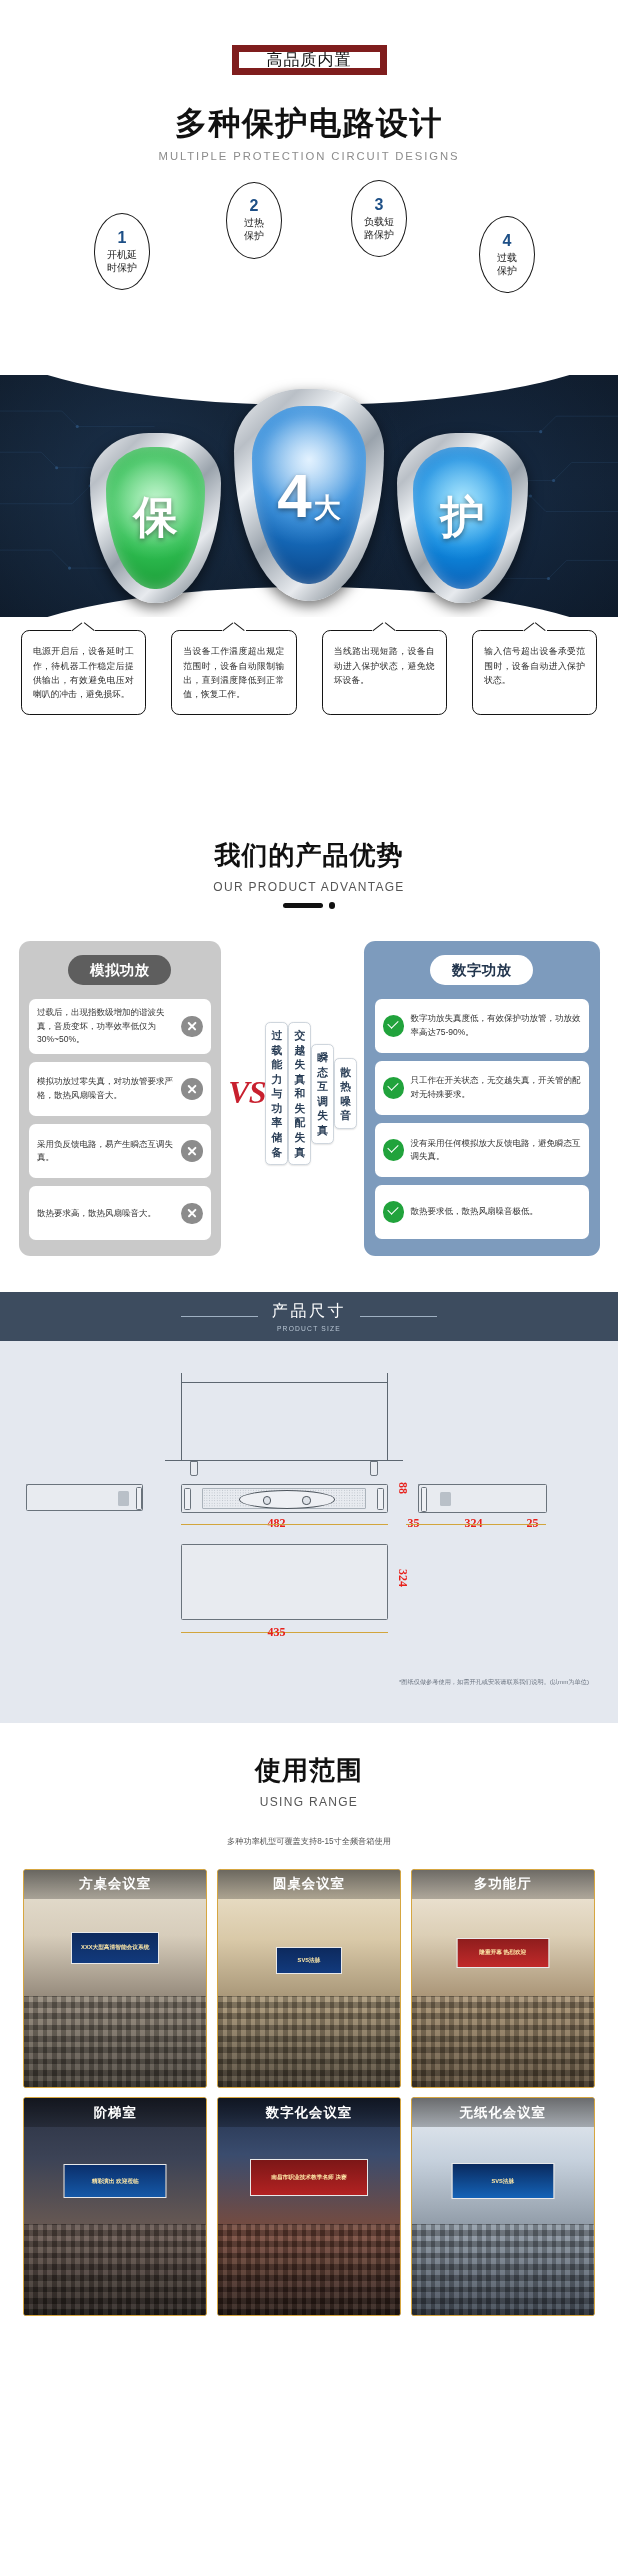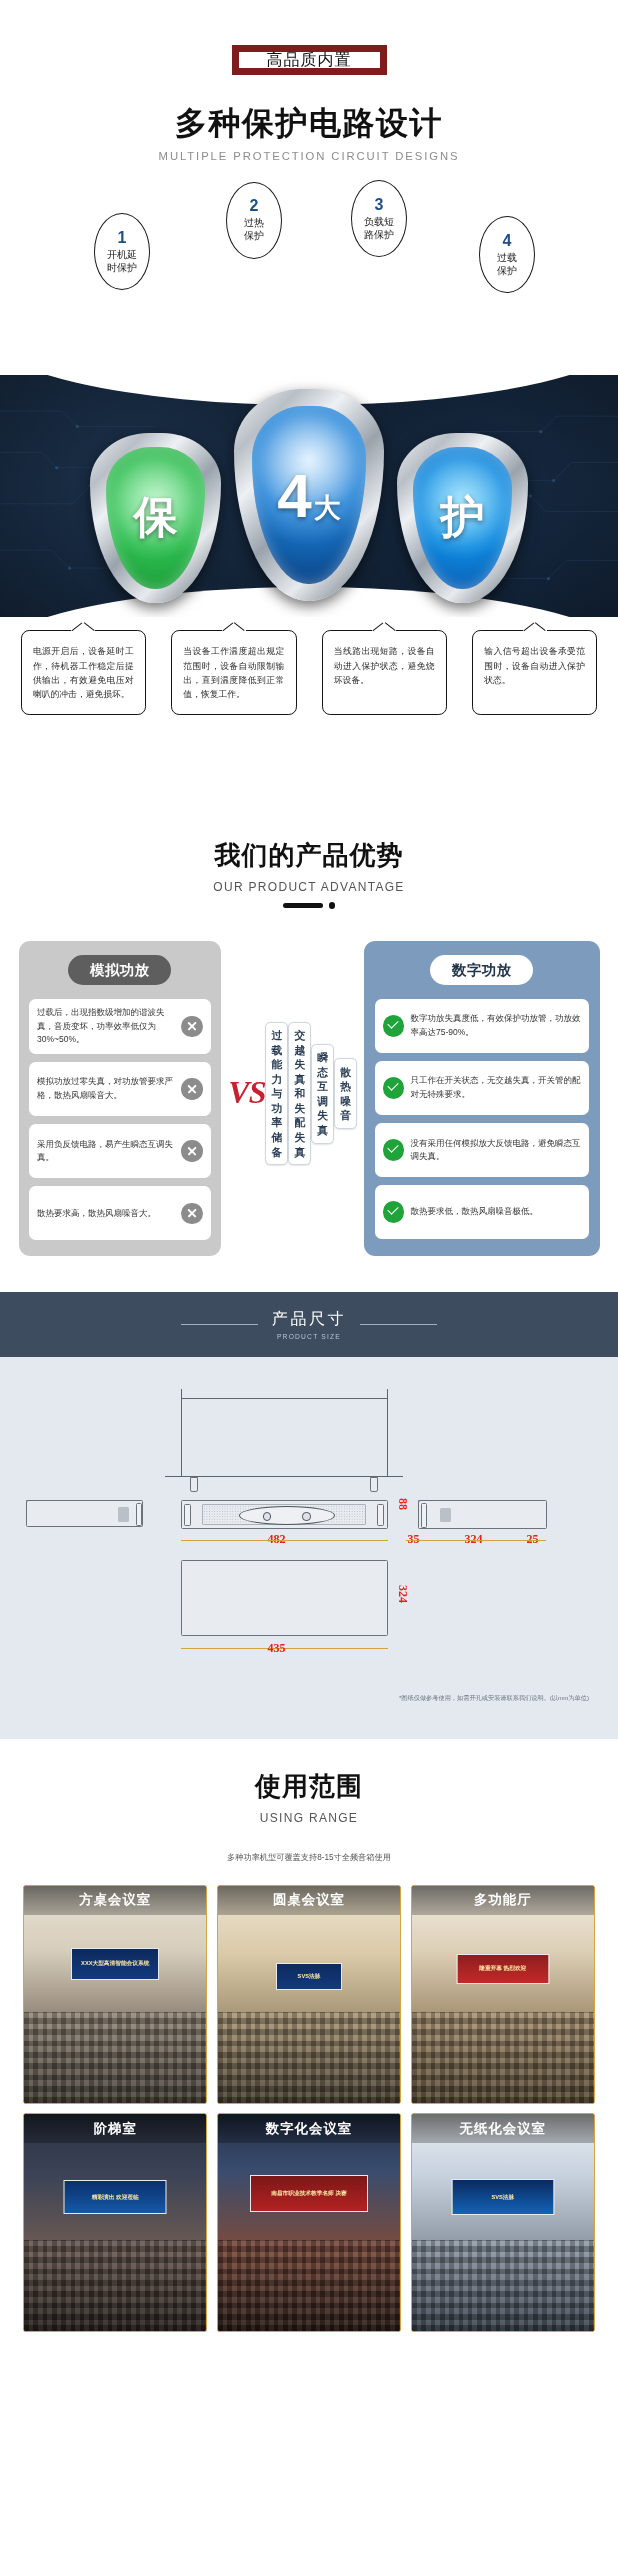--- a/index.html
+++ b/index.html
@@ -149,21 +149,21 @@
   .midbox{
     width:100%;background:#fff;border:0.5px solid #cfd6dd;border-radius:5.2px;
     min-height:42px;display:flex;align-items:center;justify-content:center;text-align:center;
     font-size:10.8px;font-weight:700;color:#2b3f57;line-height:1.35;margin-bottom:11.3px;
     box-shadow:0 0.5px 1.5px rgba(0,0,0,.10);padding:5.2px 4.1px;
   }
 
   
   .sec-size{ width:618px;background:#e4e8ef;padding-bottom:36px; }
   .dark-bar{
-    height:65px;background:#3d4c5f;display:flex;align-items:center;justify-content:center;gap:13.4px;
+    height:49px;background:#3d4c5f;display:flex;align-items:center;justify-content:center;gap:13.4px;
   }
   .dark-bar .line{ width:77px;height:0.5px;background:#9fb0c2; }
   .dark-bar .txt{ text-align:center; }
   .dark-bar .cn{ font-size:16px;color:#fff;letter-spacing:2.6px;font-weight:400; }
   .dark-bar .en{ font-size:6.7px;color:#b9c6d4;letter-spacing:1.2px;margin-top:2.6px; }
 
   .drawing{ position:relative;width:567px;margin:23px auto 0;height:309px; }
   .dim{ position:absolute;color:#e8201a;font-family:"Liberation Serif",serif;font-weight:700;font-size:12px; }
   .dim.vert{ writing-mode:vertical-rl; }
   .gline{ position:absolute;background:#5c6670; }

